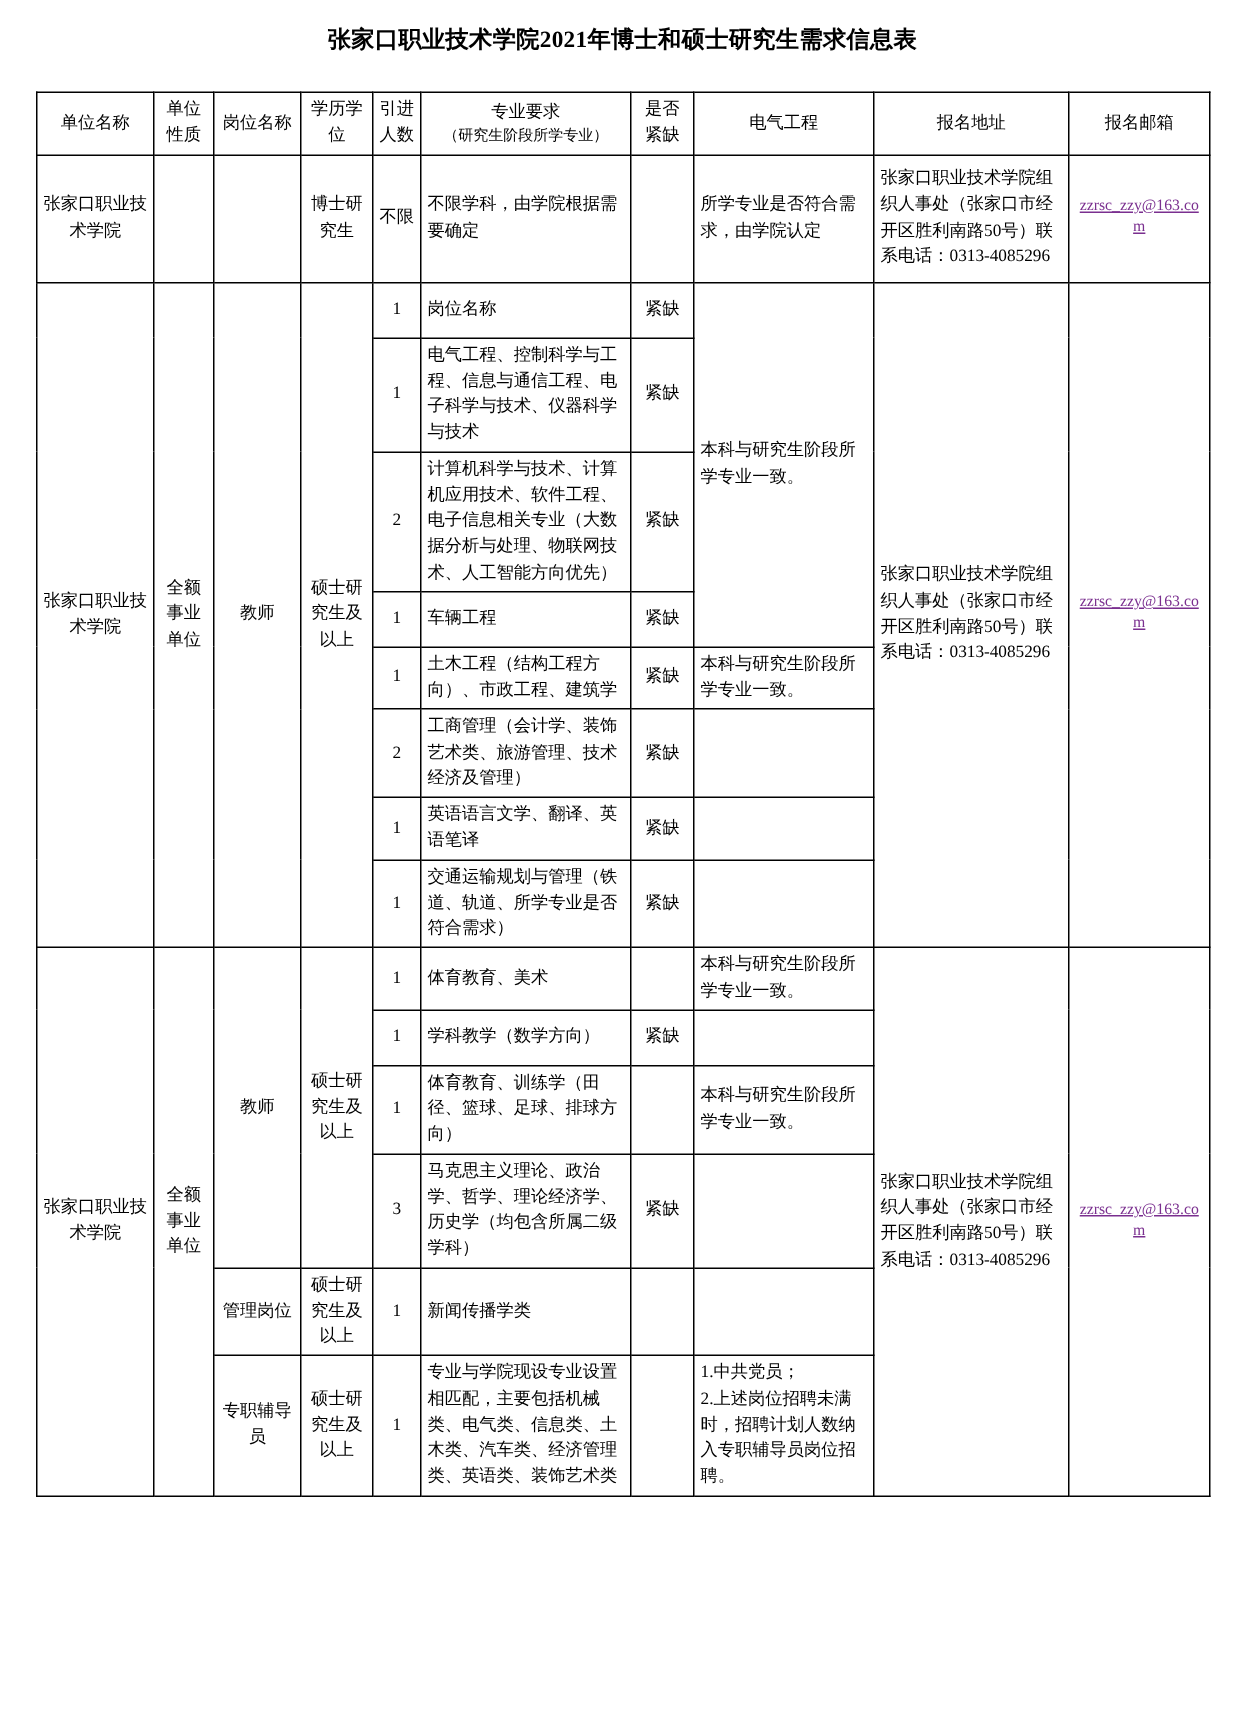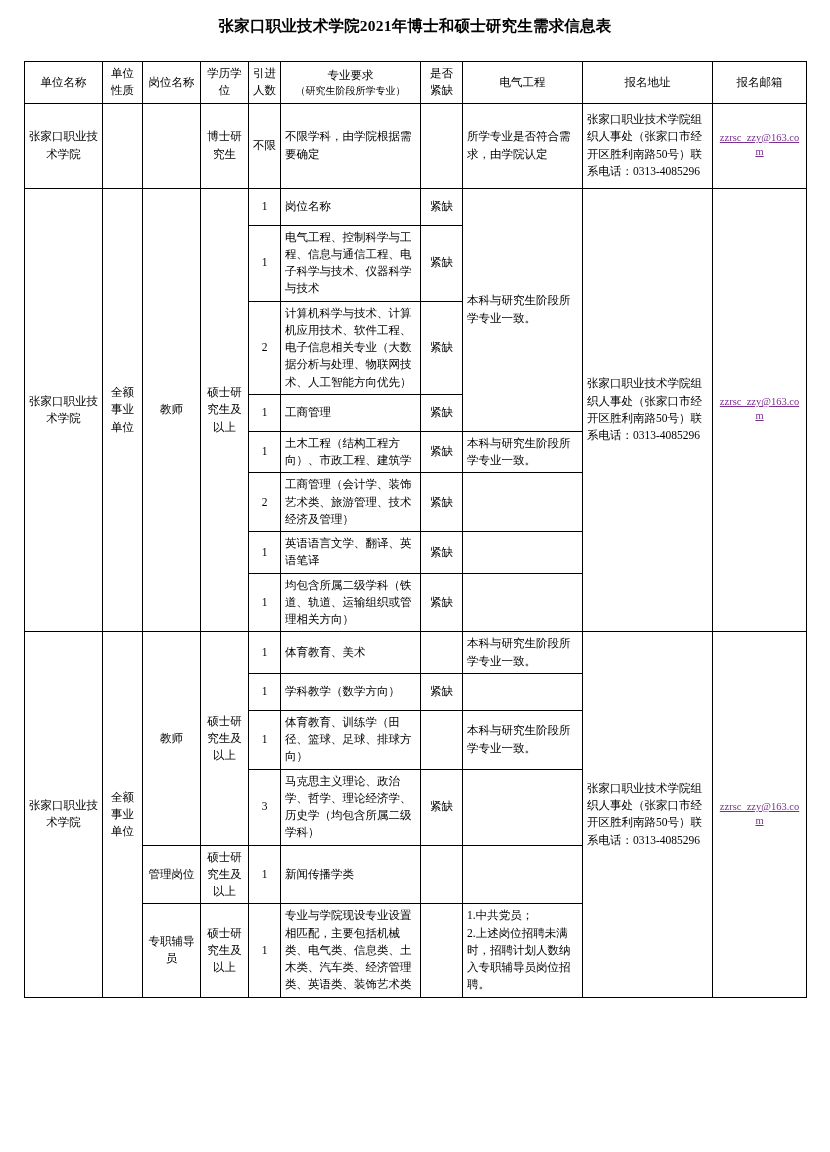--- a/index.html
+++ b/index.html
@@ -149,21 +149,21 @@
         <td class="c-left">电气工程、控制科学与工程、信息与通信工程、电子科学与技术、仪器科学与技术</td>
         <td class="c-center">紧缺</td>
       </tr>
       <tr>
         <td class="c-center">2</td>
         <td class="c-left">计算机科学与技术、计算机应用技术、软件工程、电子信息相关专业（大数据分析与处理、物联网技术、人工智能方向优先）</td>
         <td class="c-center">紧缺</td>
       </tr>
       <tr>
         <td class="c-center tall">1</td>
-        <td class="c-left tall">工商管理</td>
+        <td class="c-left tall">车辆工程</td>
         <td class="c-center tall">紧缺</td>
       </tr>
       <tr>
         <td class="c-center">1</td>
         <td class="c-left">土木工程（结构工程方向）、市政工程、建筑学</td>
         <td class="c-center">紧缺</td>
         <td class="c-left">本科与研究生阶段所学专业一致。</td>
       </tr>
       <tr>
         <td class="c-center">2</td>
@@ -172,21 +172,21 @@
         <td class="c-left"></td>
       </tr>
       <tr>
         <td class="c-center tall">1</td>
         <td class="c-left tall">英语语言文学、翻译、英语笔译</td>
         <td class="c-center tall">紧缺</td>
         <td class="c-left tall"></td>
       </tr>
       <tr>
         <td class="c-center tall">1</td>
-        <td class="c-left tall">均包含所属二级学科（铁道、轨道、运输组织或管理相关方向）</td>
+        <td class="c-left tall">交通运输规划与管理（铁道、轨道、所学专业是否符合需求）</td>
         <td class="c-center tall">紧缺</td>
         <td class="c-left tall"></td>
       </tr>
 
       <tr>
         <td class="c-center" rowspan="6">张家口职业技术学院</td>
         <td class="c-center" rowspan="6">全额事业单位</td>
         <td class="c-center" rowspan="4">教师</td>
         <td class="c-center" rowspan="4">硕士研究生及以上</td>
         <td class="c-center tall">1</td>

